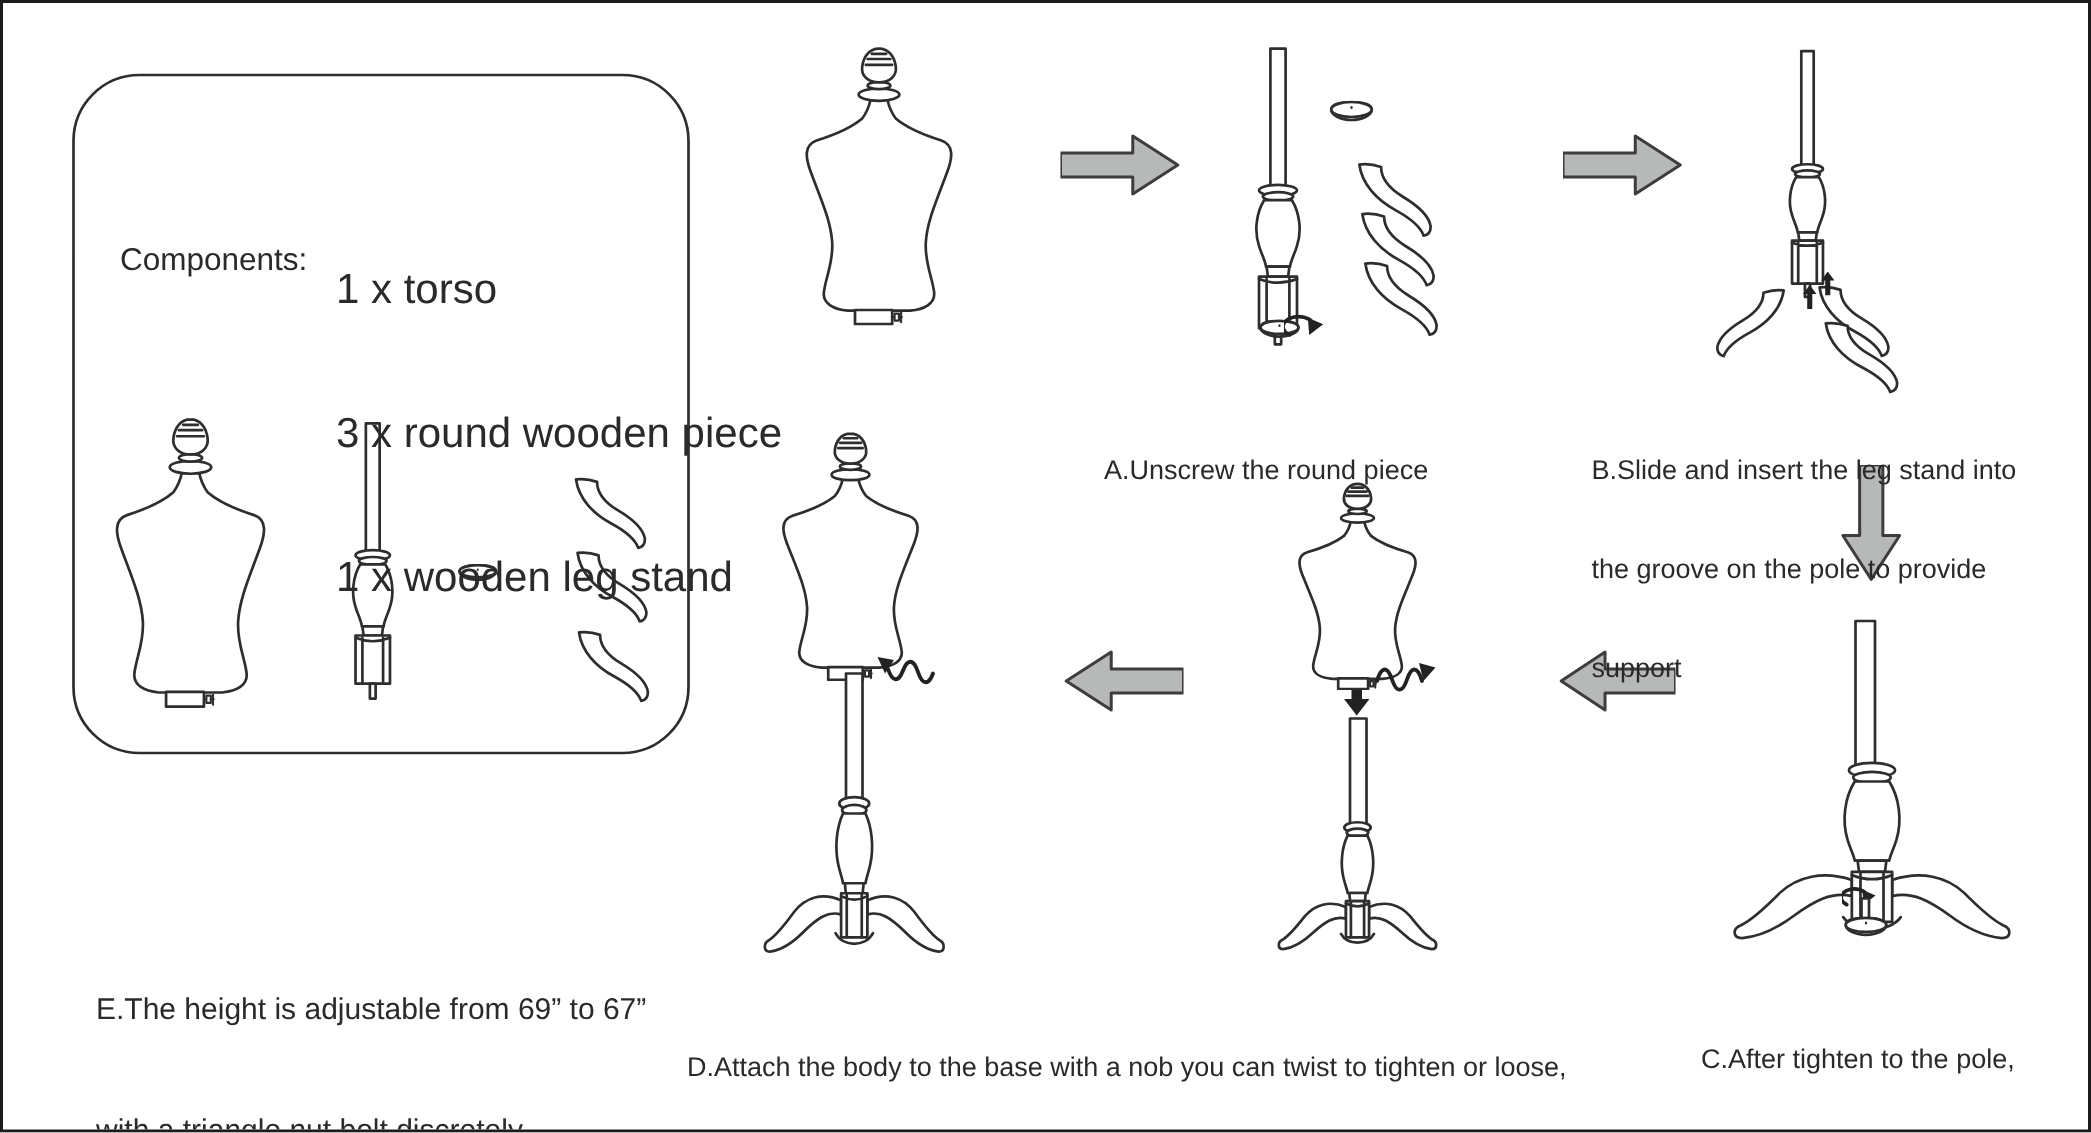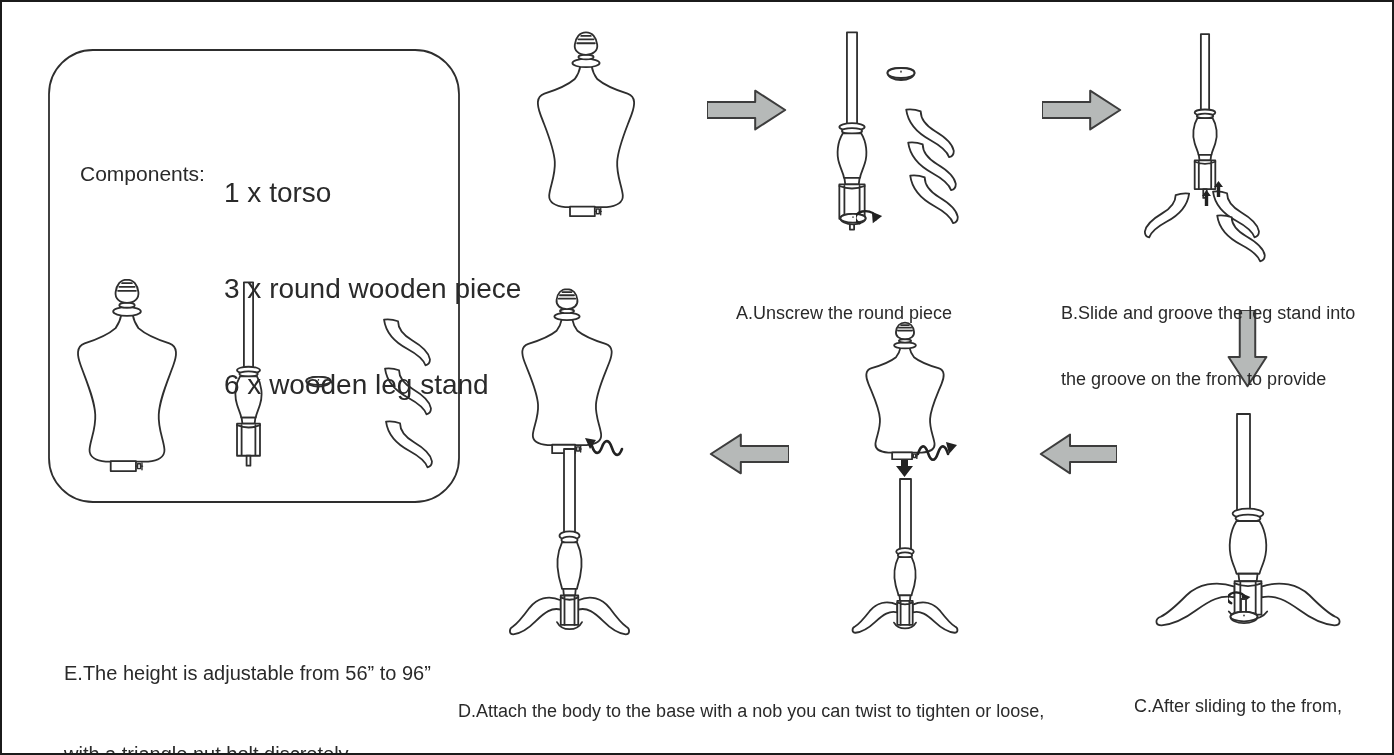--- a/index.html
+++ b/index.html
@@ -170,43 +170,44 @@
       <rect x="562" y="447" width="11" height="86"></rect>
       <use href="#base" x="505" y="528" width="125" height="112"></use>
     </g>
   </svg>
 
   <div class="txt components-label">Components:</div>
 
   <div class="txt components-items">
     <div>1 x torso</div>
     <div>3 x round wooden piece</div>
-    <div>6 x wooden leg stand</div>
+    <div>1 x wooden leg stand</div>
   </div>
 
   <div class="txt cap cap-a">
     <div>A.Unscrew the round piece</div>
   </div>
 
   <div class="txt cap cap-b">
-    <div>B.Slide and groove the leg stand into</div>
-    <div>the groove on the from to provide</div>
+    <div>B.Slide and insert the leg stand into</div>
+    <div>the groove on the pole to provide</div>
+    <div>support</div>
   </div>
 
   <div class="txt cap cap-c">
-    <div>C.After sliding to the from,</div>
+    <div>C.After tighten to the pole,</div>
     
     
   </div>
 
   <div class="txt cap cap-d">
     <div>D.Attach the body to the base with a nob you can twist to tighten or loose,</div>
     
     
   </div>
 
   <div class="txt cap cap-e">
-    <div>E.The height is adjustable from 56” to 96”</div>
+    <div>E.The height is adjustable from 69” to 67”</div>
     <div>with a triangle nut bolt discretely</div>
     
   </div>
 
 </div>
 
 </body></html>

